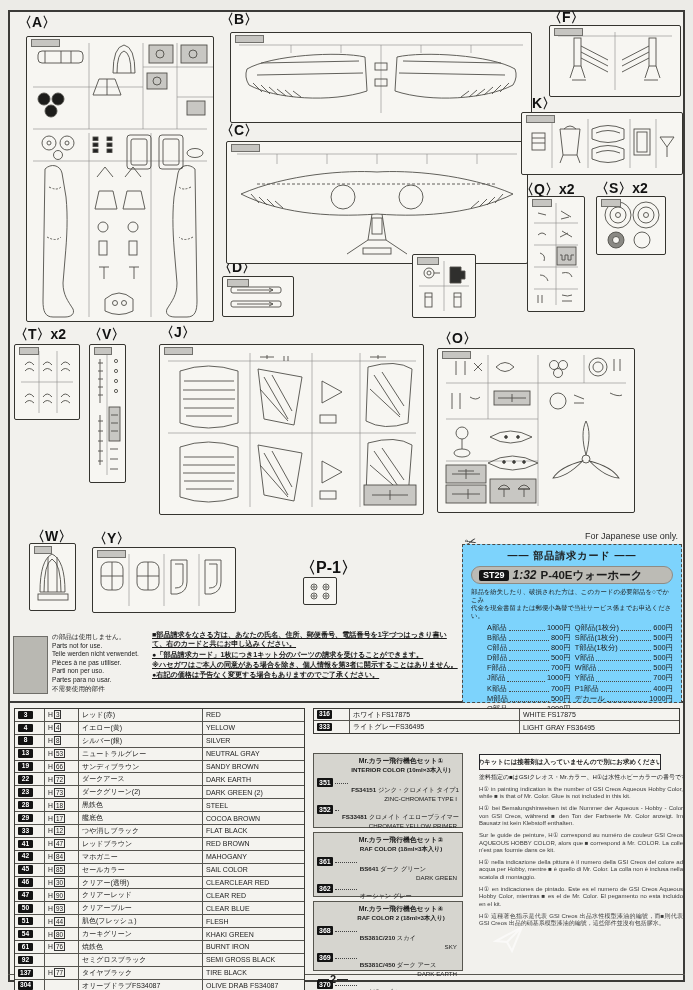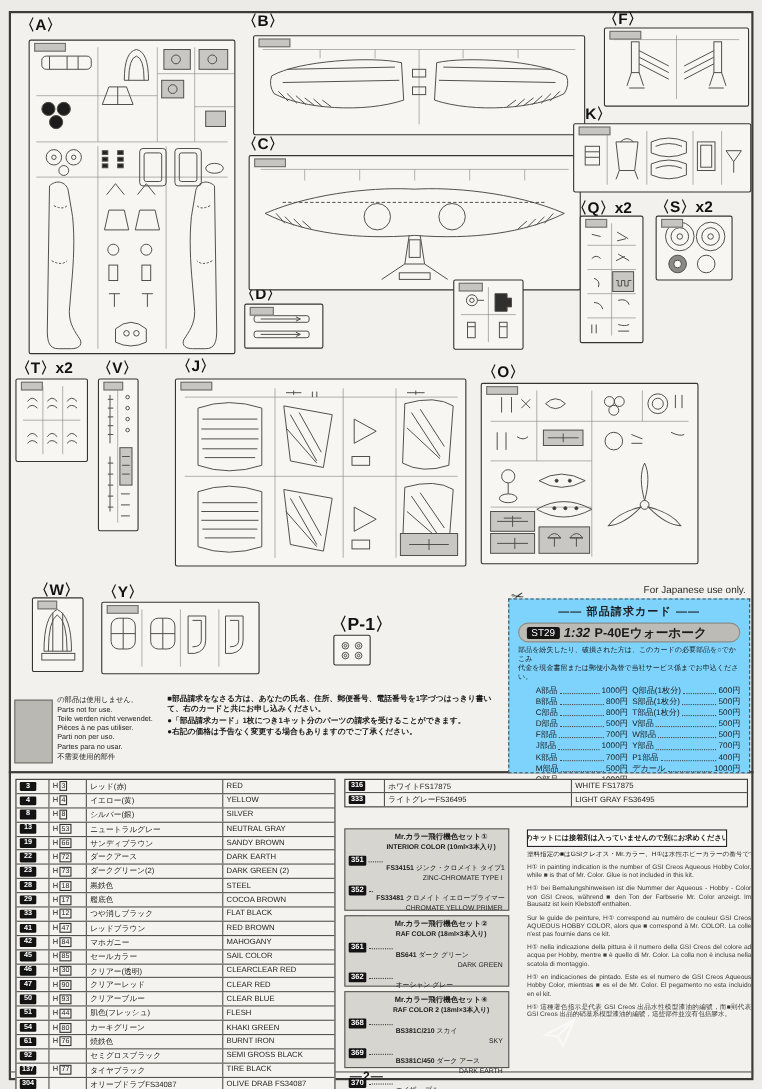--- a/index.html
+++ b/index.html
@@ -16,40 +16,40 @@
   .slabel{position:absolute;font-weight:bold;font-size:14px;letter-spacing:0;color:#111;}
 
   
   .fju{position:absolute;left:468px;top:531px;width:210px;text-align:right;font-size:9px;color:#2a2a2a;}
   .scissors{position:absolute;left:465px;top:534px;font-size:14px;transform:rotate(-15deg);color:#3a3a3a;}
   .card{position:absolute;left:462px;top:544px;width:220px;height:159px;border:1.6px dashed #4c4b47;
         background:#7dd3fc;box-sizing:border-box;padding:4px 8px 2px;}
   .card-title{text-align:center;font-size:10px;font-weight:bold;letter-spacing:1px;}
   .pill{margin-top:3px;display:flex;align-items:center;gap:4px;background:#bcbbb5;border:1px solid #8d8c86;
         border-radius:10px;height:16px;padding:0 7px;}
-  .st-badge{background:#141414;color:#fff;font-weight:normal;font-size:9px;padding:0px 4px 1px;border-radius:2px;}
+  .st-badge{background:#141414;color:#fff;font-weight:bold;font-size:9px;padding:0px 4px 1px;border-radius:2px;}
   .scale{font-weight:800;font-size:12px;font-style:italic;}
   .kitname{font-weight:bold;font-size:11.5px;}
   .card-note{margin-top:4px;font-size:6.4px;line-height:8px;}
   .pricebox{display:flex;margin-top:3px;}
   .pcol{display:flex;flex-direction:column;}
   .pcol.left{width:46%;padding-right:4px;margin-left:16px;}
   .pcol.right{width:54%;}
   .prow{display:flex;align-items:flex-end;font-size:7.4px;line-height:10.1px;white-space:nowrap;}
   .dots{flex:1;border-bottom:1.2px dotted #4a4a46;margin:0 2px 2px;}
   .pprice{text-align:right;}
   .card-bottom{display:flex;justify-content:space-between;margin-top:2px;align-items:baseline;}
   .datecode{font-size:8.5px;}
   .artno{font-size:8.7px;font-weight:bold;}
 
   
   .gray-swatch{position:absolute;left:13px;top:636px;width:33px;height:56px;background:#b9b8b2;border:1px solid #6f6e69;}
   .nfu{position:absolute;left:52px;top:633px;width:100px;font-size:6.6px;line-height:8.6px;color:#222;}
   .reqnotes{position:absolute;left:152px;top:631px;width:306px;font-size:7.1px;line-height:9.3px;font-weight:bold;color:#191919;}
-  .reqnotes p{margin:0 0 1px;}
+  .reqnotes p{margin:0 0 1px;text-decoration:underline;}
 
   
   .ptable{position:absolute;left:14px;top:708px;width:291px;border:1.5px solid #3a3934;background:#f4f3ef;box-sizing:border-box;}
   .ptable2{position:absolute;left:313px;top:708px;width:367px;border:1.5px solid #3a3934;background:#f4f3ef;box-sizing:border-box;}
   .ptrow{display:grid;grid-template-columns:30px 34px 124px 1fr;height:11.9px;align-items:center;border-bottom:0.8px solid #55544f;}
   .ptrow:last-child{border-bottom:none;}
   .ptrow2{display:grid;grid-template-columns:36px 170px 1fr;height:11.4px;align-items:center;border-bottom:0.8px solid #55544f;}
   .ptrow2:last-child{border-bottom:none;}
   .cell{font-size:7px;white-space:nowrap;overflow:hidden;padding-left:3px;height:100%;display:flex;align-items:center;box-sizing:border-box;}
   .c-num,.c-h,.c-jp{border-right:0.8px solid #55544f;}
@@ -571,20 +571,21 @@
       <div>Teile werden nicht verwendet.</div>
       <div>Pièces à ne pas utiliser.</div>
       <div>Parti non per uso.</div>
       <div>Partes para no usar.</div>
       <div>不需要使用的部件</div>
     </div>
   <div class="reqnotes">
 
   <p>■部品請求をなさる方は、あなたの氏名、住所、郵便番号、電話番号を1字づつはっきり書いて、右のカードと共にお申し込みください。</p>
       <p>●「部品請求カード」1枚につき1キット分のパーツの請求を受けることができます。</p>
+      <p>※ハセガワはご本人の同意がある場合を除き、個人情報を第3者に開示することはありません。</p>
       <p>●右記の価格は予告なく変更する場合もありますのでご了承ください。</p>
     </div>
 
   <div class="ptable">
 
   <div class="ptrow">
       <span class="cell c-num">
           <span class="badge">3</span>
         </span>
       <span class="cell c-h">

